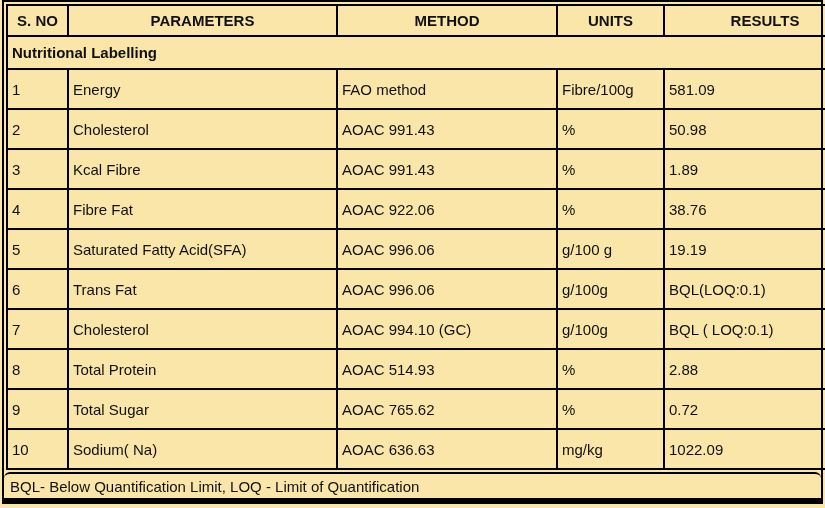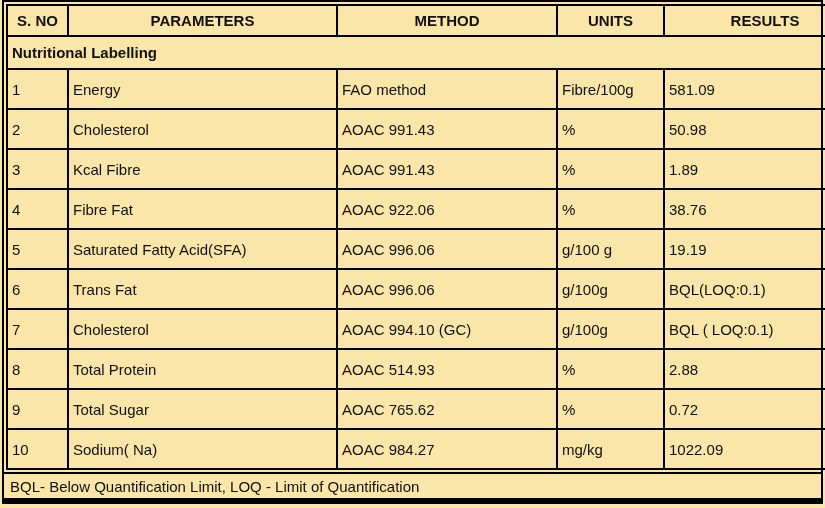--- a/index.html
+++ b/index.html
@@ -56,20 +56,21 @@
     padding-left: 4px;
   }
   .footnote {
     margin-top: 2px;
     border-top: 2px solid #000;
     flex: 1;
     display: flex;
     align-items: center;
     font-size: 15px;
     padding: 2px 6px;
+    border-radius: 6px;
   }
 </style>
 </head>
 <body>
 
 <div class="frame">
   <table class="results-table">
     <thead>
       <tr>
         <th class="col-sno">S. NO</th>
@@ -142,20 +143,20 @@
       <tr class="data-row">
         <td class="cell-sno">9</td>
         <td class="cell-parameter">Total Sugar</td>
         <td class="cell-method">AOAC 765.62</td>
         <td class="cell-units">%</td>
         <td class="cell-result">0.72</td>
       </tr>
       <tr class="data-row">
         <td class="cell-sno">10</td>
         <td class="cell-parameter">Sodium( Na)</td>
-        <td class="cell-method">AOAC 984.27</td>
+        <td class="cell-method">AOAC 636.63</td>
         <td class="cell-units">mg/kg</td>
         <td class="cell-result">1022.09</td>
       </tr>
     </tbody>
   </table>
   <div class="footnote">BQL- Below Quantification Limit, LOQ - Limit of Quantification</div>
 </div>
 
 </body></html>

